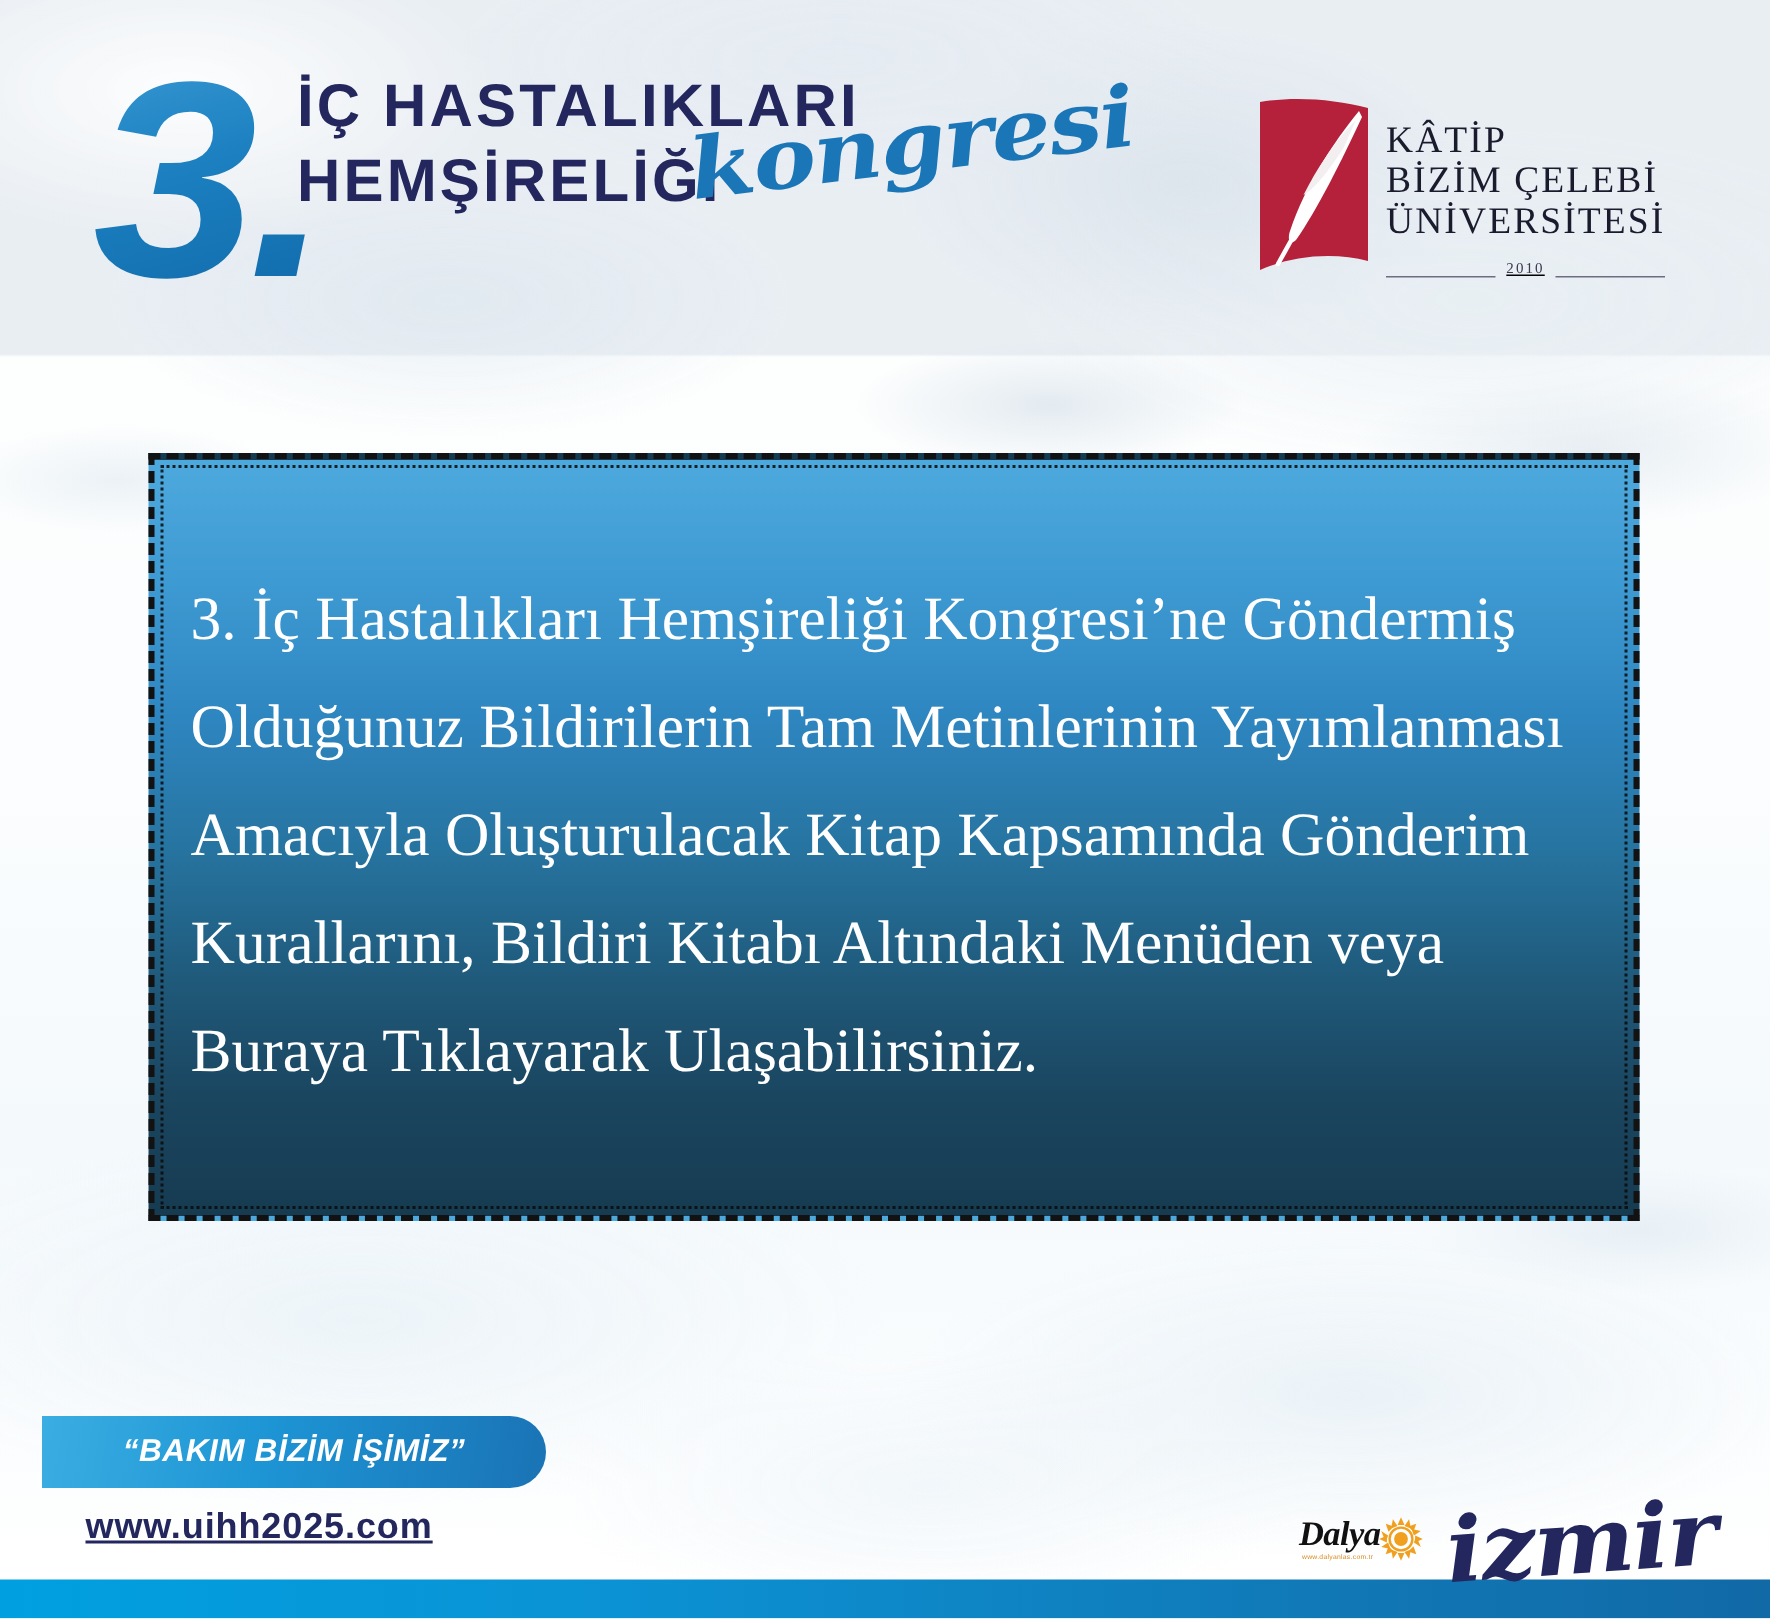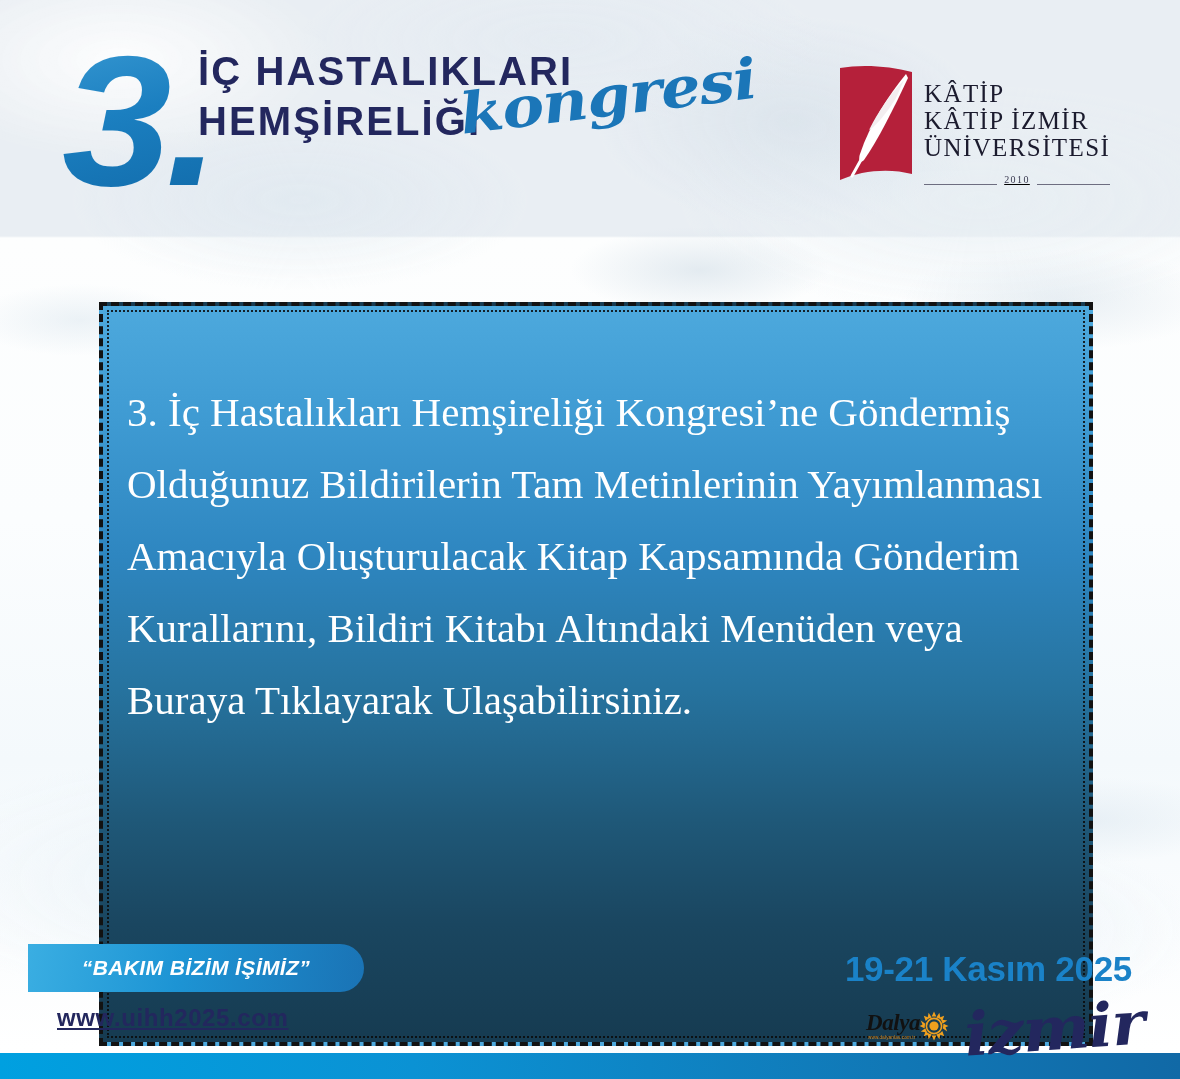--- a/index.html
+++ b/index.html
@@ -100,21 +100,21 @@
   }
   .uni-year-row .rule { flex: 1; height: 1px; background: #6d6d80; }
   .uni-year {
     font-family: "Liberation Serif", serif;
     font-size: 10px; color: #3a3a50; letter-spacing: 1.4px;
   }
 
   
   .announce-box {
     position: absolute; left: 99px; top: 302px;
-    width: 994px; height: 744px;
+    width: 994px; height: 512px;
     background: linear-gradient(180deg,
        #4da9dd 0%, #3e9ad2 16%, #2e86c0 34%,
        #26739f 52%, #1f5878 70%, #1a4660 84%, #163b51 100%);
     border: 4px dashed #121212;
     padding: 4px;
   }
   .announce-inner {
     width: 100%; height: 100%;
     border: 2px dotted rgba(10,10,10,0.85);
     padding: 64px 22px 0 18px;
@@ -210,21 +210,21 @@
 
     <div class="uni-logo">
       <svg class="uni-flag" viewBox="0 0 80 126">
         <path d="M2 6 C24 2, 52 4, 74 10 L74 112 C52 106, 24 108, 2 118 Z" fill="#b5203a"></path>
         <path d="M68 12 C50 34, 32 62, 22 92 C20 98, 22 102, 26 98 C40 78, 56 46, 70 16 Z" fill="#ffffff"></path>
         <path d="M66 18 C52 32, 40 50, 31 68 C38 64, 48 52, 58 36 Z" fill="#f3eef0"></path>
         <path d="M24 96 L14 114" stroke="#ffffff" stroke-width="3" fill="none" stroke-linecap="round"></path>
       </svg>
       <div class="uni-text">
         <div>KÂTİP</div>
-        <div>KÂTİP İZMİR</div>
+        <div>BİZİM ÇELEBİ</div>
         <div>ÜNİVERSİTESİ</div>
       </div>
       <div class="uni-year-row">
         <span class="rule"></span>
         <span class="uni-year">2010</span>
         <span class="rule"></span>
       </div>
     </div>
   </div>
 
@@ -233,21 +233,20 @@
       <div class="announce-text">3. İç Hastalıkları Hemşireliği Kongresi’ne Göndermiş Olduğunuz Bildirilerin Tam Metinlerinin Yayımlanması Amacıyla Oluşturulacak Kitap Kapsamında Gönderim Kurallarını, Bildiri Kitabı Altındaki Menüden veya Buraya Tıklayarak Ulaşabilirsiniz.</div>
     </div>
   </div>
 
   <div class="slogan-pill">
     <span>“BAKIM BİZİM İŞİMİZ”</span>
   </div>
 
   <a class="site-url" href="#">www.uihh2025.com</a>
 
-  <div class="date-line">19-21 Kasım 2025</div>
 
   <div class="dalya-logo">
     <div class="dalya-word">Dalya</div>
     <div class="dalya-sub">www.dalyanlas.com.tr</div>
     <svg class="dalya-sun" viewBox="0 0 32 32">
       <g fill="#f0a01e">
         <circle cx="16" cy="16" r="4.6"></circle>
         <g>
           <path d="M16 1.5 l2.3 5.1 -4.6 0 Z"></path>
           <path d="M16 30.5 l2.3 -5.1 -4.6 0 Z"></path>

